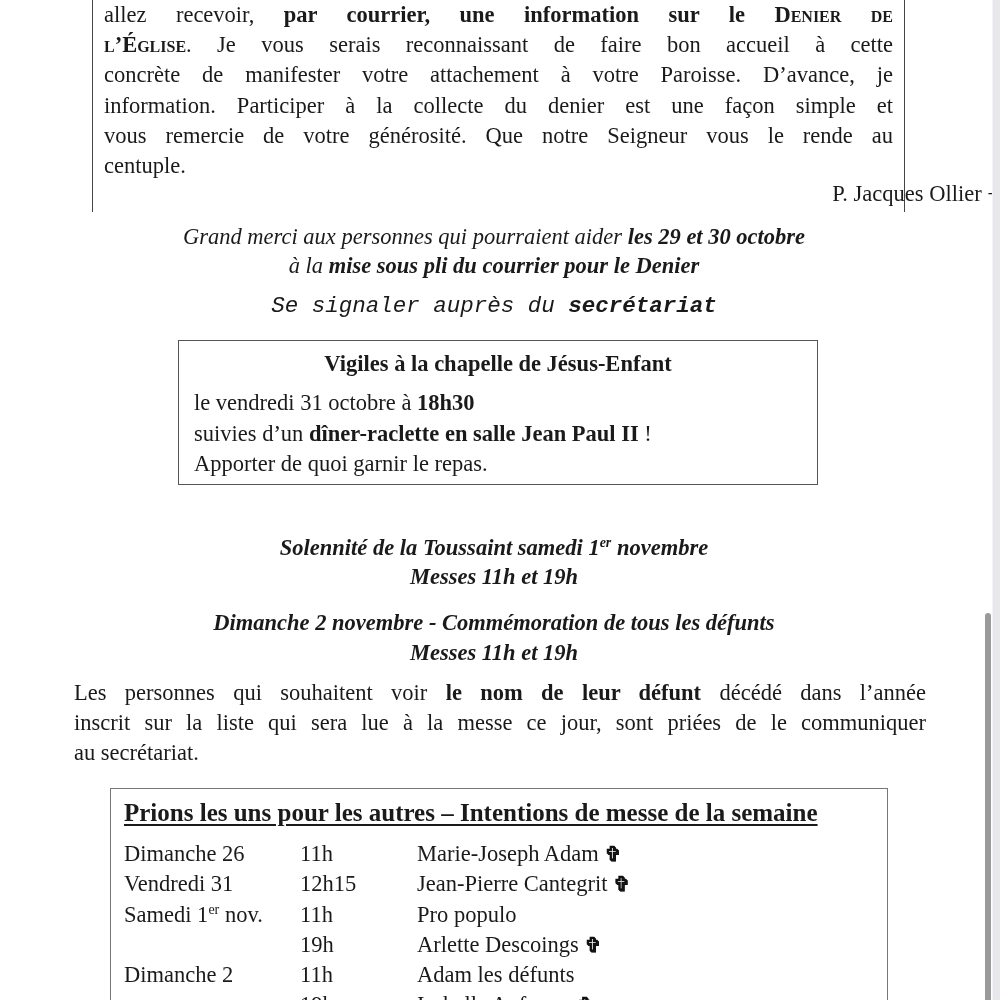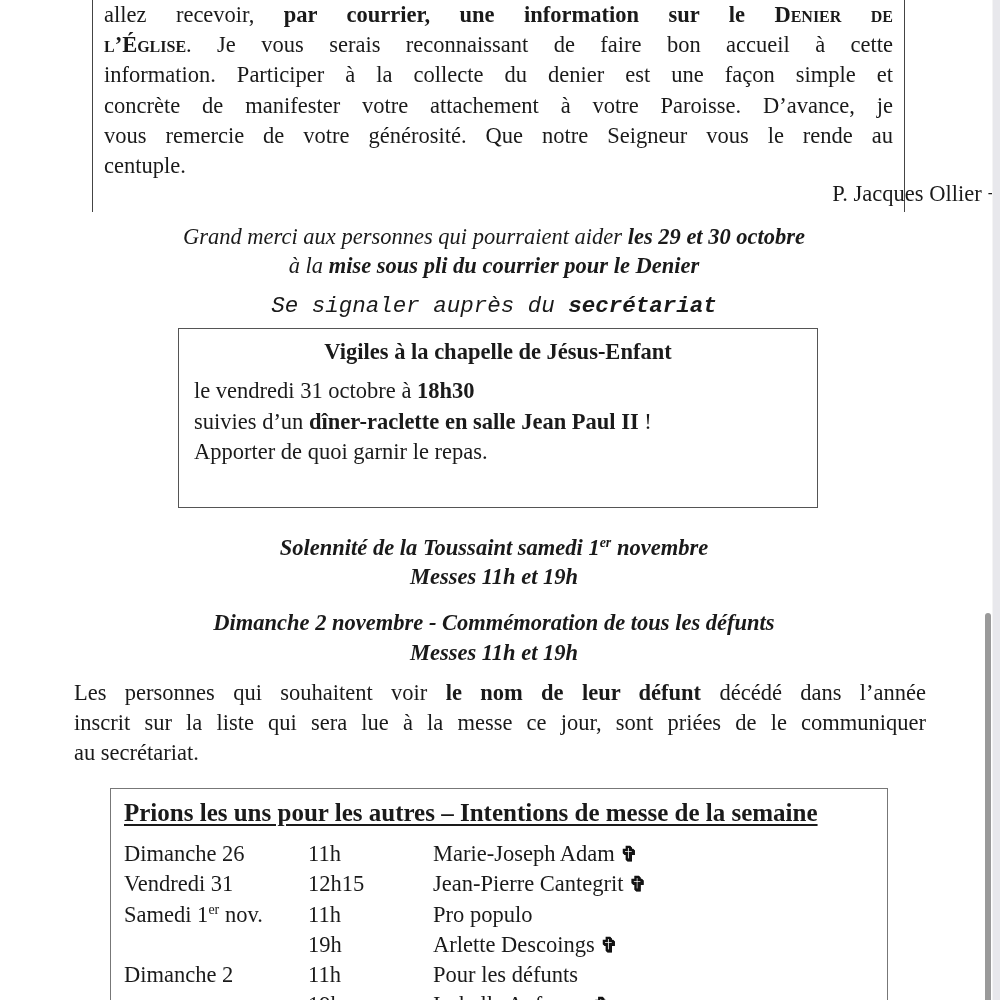--- a/index.html
+++ b/index.html
@@ -59,23 +59,23 @@
       left: 0;
       width: 988px;
       text-align: center;
       font-size: 22.5px;
     }
     .italic { font-style: italic; }
 
     .vigiles-box {
       position: absolute;
       left: 178px;
-      top: 328px;
+      top: 340px;
       width: 640px;
-      height: 180px;
+      height: 145px;
       border: 1.5px solid #555;
       box-sizing: border-box;
       padding-left: 30px;
     }
     .vigiles-title {
       position: absolute;
       left: 0; width: 100%;
       top: 10px;
       text-align: center;
       font-weight: bold;
@@ -121,21 +121,21 @@
       text-underline-offset: 3px;
       white-space: nowrap;
     }
     .intentions-table {
       position: absolute;
       left: 13px;
       top: 50px;
       font-size: 22.5px;
       line-height: 30.3px;
     }
-    .int-row { display: flex; height: 30.3px; white-space: nowrap; gap: 8px; }
+    .int-row { display: flex; height: 30.3px; white-space: nowrap; }
     .int-day { width: 176px; }
     .int-time { width: 117px; }
     .int-name { }
     .cross {
       display: inline-block;
       margin-left: 6px;
       font-size: 20px;
       font-weight: bold;
       -webkit-text-stroke: 0.5px #111;
     }
@@ -163,22 +163,22 @@
   </style>
 </head>
 <body>
 
 <div class="page">
 
   <div class="letter-box"></div>
   <div class="letter-text" id="letter-text">
       <span class="line"><span>allez recevoir, </span><b>par courrier, une information sur le </b><b class="sc">Denier de</b></span>
       <span class="line"><b class="sc">l’Église</b><span>. Je vous serais reconnaissant de faire bon accueil à cette</span></span>
+      <span class="line"><span>concrète de manifester votre attachement à votre Paroisse. D’avance, je</span></span>
       <span class="line"><span>information. Participer à la collecte du denier est une façon simple et</span></span>
-      <span class="line"><span>concrète de manifester votre attachement à votre Paroisse. D’avance, je</span></span>
       <span class="line"><span>vous remercie de votre générosité. Que notre Seigneur vous le rende au</span></span>
       <span class="line last"><span>centuple.</span></span>
     </div>
   <div class="signature">P. Jacques Ollier +</div>
 
   <div class="centered italic" style="top:224px;">
     <span>Grand merci aux personnes qui pourraient aider </span><b>les 29 et 30 octobre</b>
   </div>
   <div class="centered italic" style="top:253px;">
     <span>à la </span><b>mise sous pli du courrier pour le Denier</b>
@@ -229,21 +229,21 @@
           <span class="int-name">Pro populo</span>
         </div>
         <div class="int-row">
           <span class="int-day"></span>
           <span class="int-time">19h</span>
           <span class="int-name">Arlette Descoings<span class="cross">✞</span></span>
         </div>
         <div class="int-row">
           <span class="int-day">Dimanche 2</span>
           <span class="int-time">11h</span>
-          <span class="int-name">Pour les défunts</span>
+          <span class="int-name">Adam les défunts</span>
         </div>
         <div class="int-row">
           <span class="int-day"></span>
           <span class="int-time">19h</span>
           <span class="int-name">Isabelle Aufrasse<span class="cross">✞</span></span>
         </div>
       </div>
   </div>
 
   <div class="scroll-track"></div>

